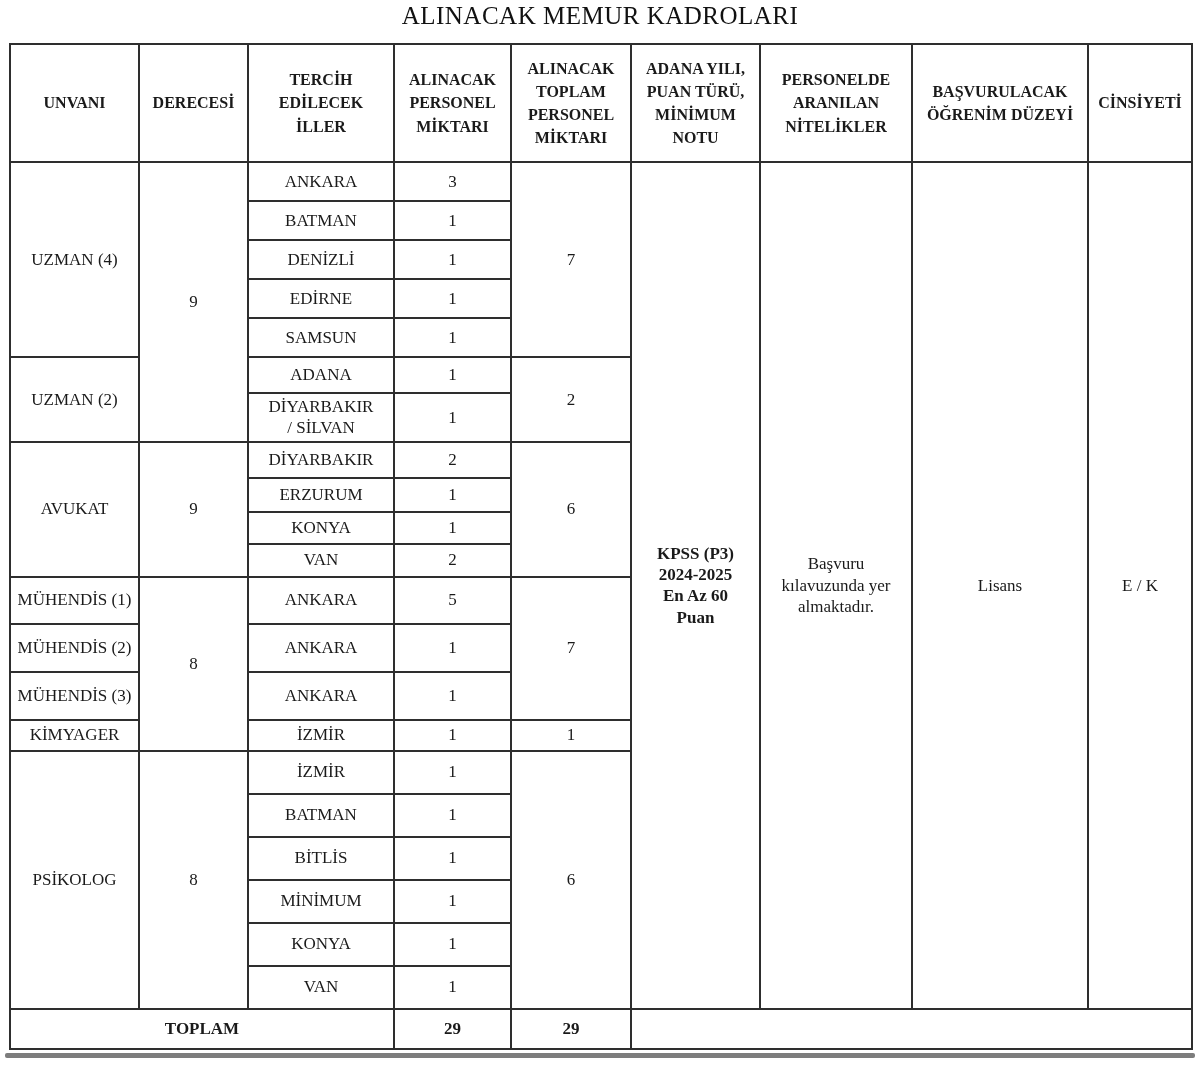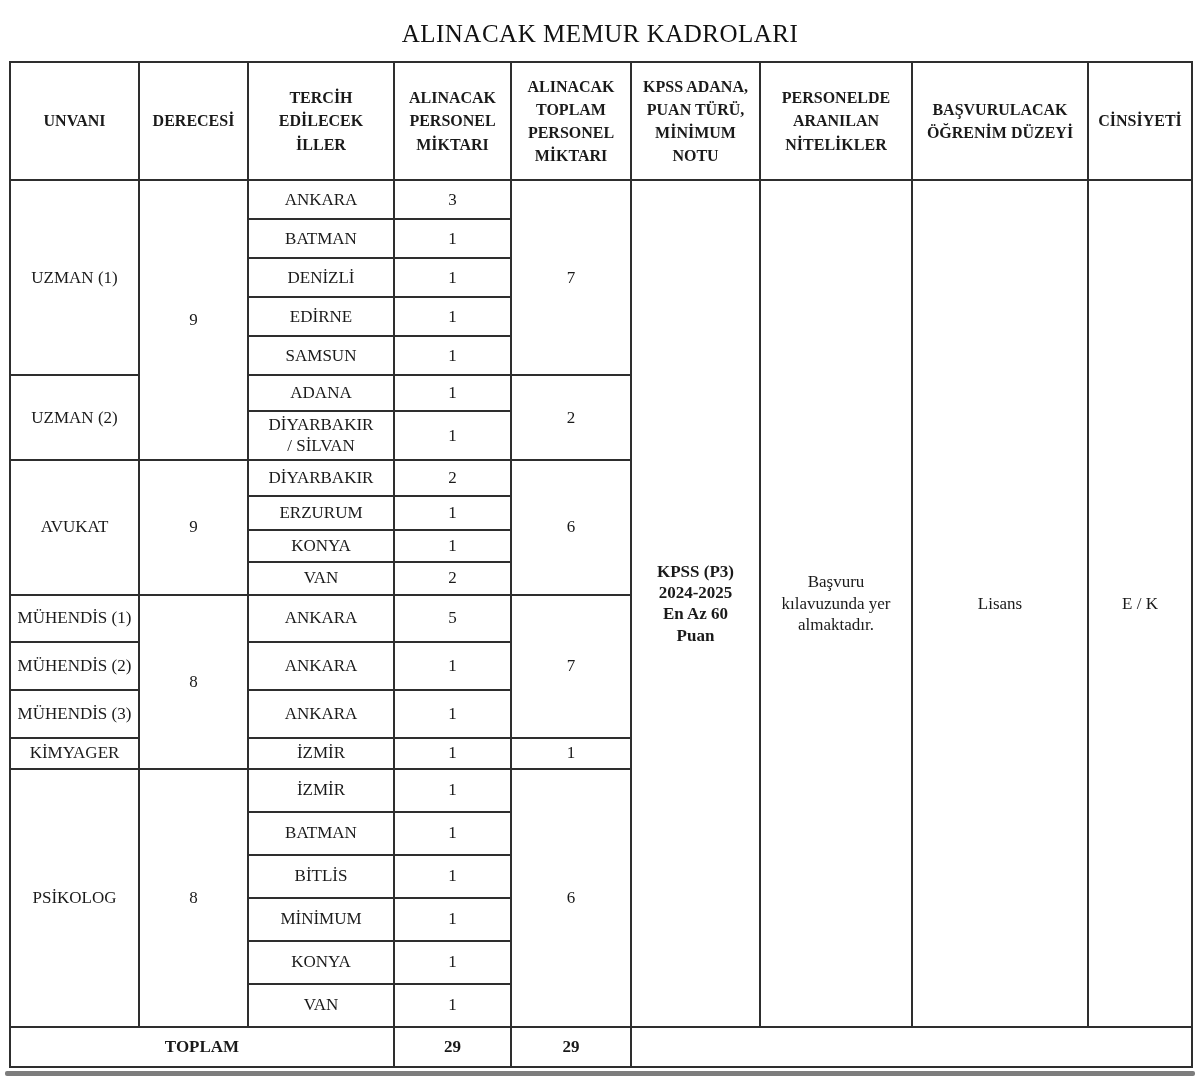--- a/index.html
+++ b/index.html
@@ -6,21 +6,21 @@
     margin: 0;
     padding: 0;
     background: #ffffff;
     width: 1200px;
     font-family: "Liberation Serif", serif;
     color: #1a1a1a;
   }
   .page {
     width: 1200px;
     height: 1077px;
-    padding-top: 20px;
+    padding-top: 2px;
     box-sizing: border-box;
     overflow: hidden;
   }
   .doc-title {
     width: 1182px;
     margin: 0 0 13px 9px;
     text-align: center;
     font-size: 25px;
     font-weight: normal;
     letter-spacing: 0.5px;
@@ -110,31 +110,31 @@
         <col style="width:104px">
     </colgroup>
 
     <thead>
       <tr class="hdr">
         <th>UNVANI</th>
         <th>DERECESİ</th>
         <th>TERCİH EDİLECEK İLLER</th>
         <th>ALINACAK PERSONEL MİKTARI</th>
         <th>ALINACAK TOPLAM PERSONEL MİKTARI</th>
-        <th>KPSS ADANA, PUAN TÜRÜ, MİNİMUM NOTU</th>
+        <th>ADANA YILI, PUAN TÜRÜ, MİNİMUM NOTU</th>
         <th>PERSONELDE ARANILAN NİTELİKLER</th>
         <th>BAŞVURULACAK ÖĞRENİM DÜZEYİ</th>
         <th>CİNSİYETİ</th>
       </tr>
     </thead>
 
     <tbody>
 
       <tr class="rh39">
-        <td class="unvan" rowspan="5">UZMAN (1)</td>
+        <td class="unvan" rowspan="5">UZMAN (4)</td>
         <td rowspan="7">9</td>
         <td class="il">ANKARA</td>
         <td>3</td>
         <td rowspan="5">7</td>
         <td class="kpss" rowspan="21">
           <span class="kpss-line">KPSS (P3)</span>
           <span class="kpss-line">2024-2025</span>
           <span class="kpss-line">En Az 60</span>
           <span class="kpss-line">Puan</span>
         </td>

